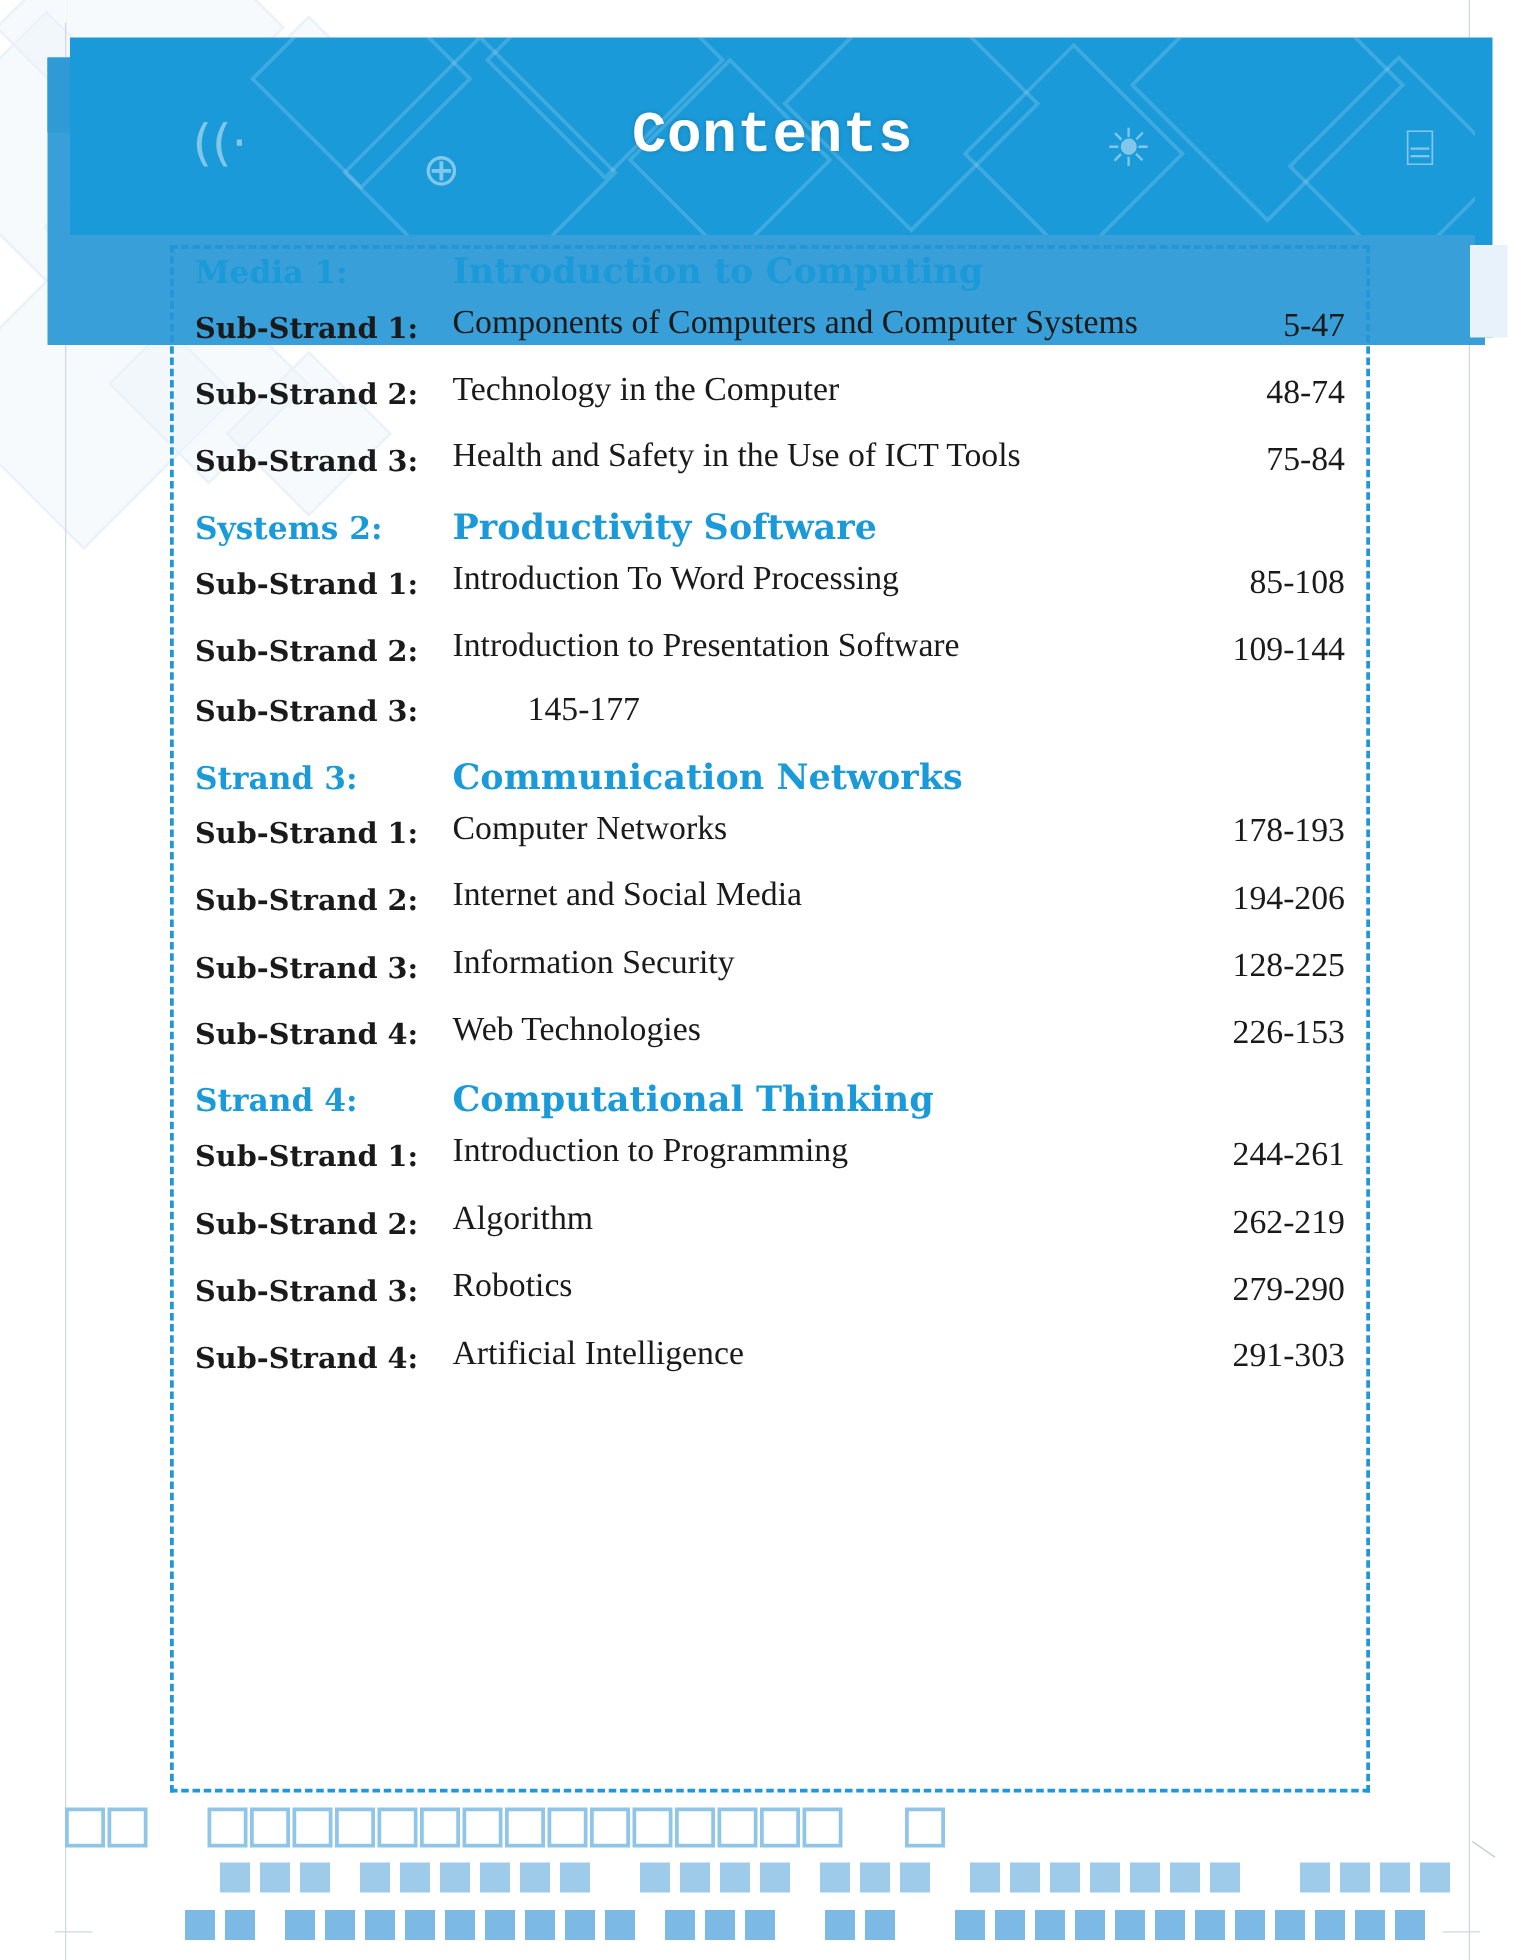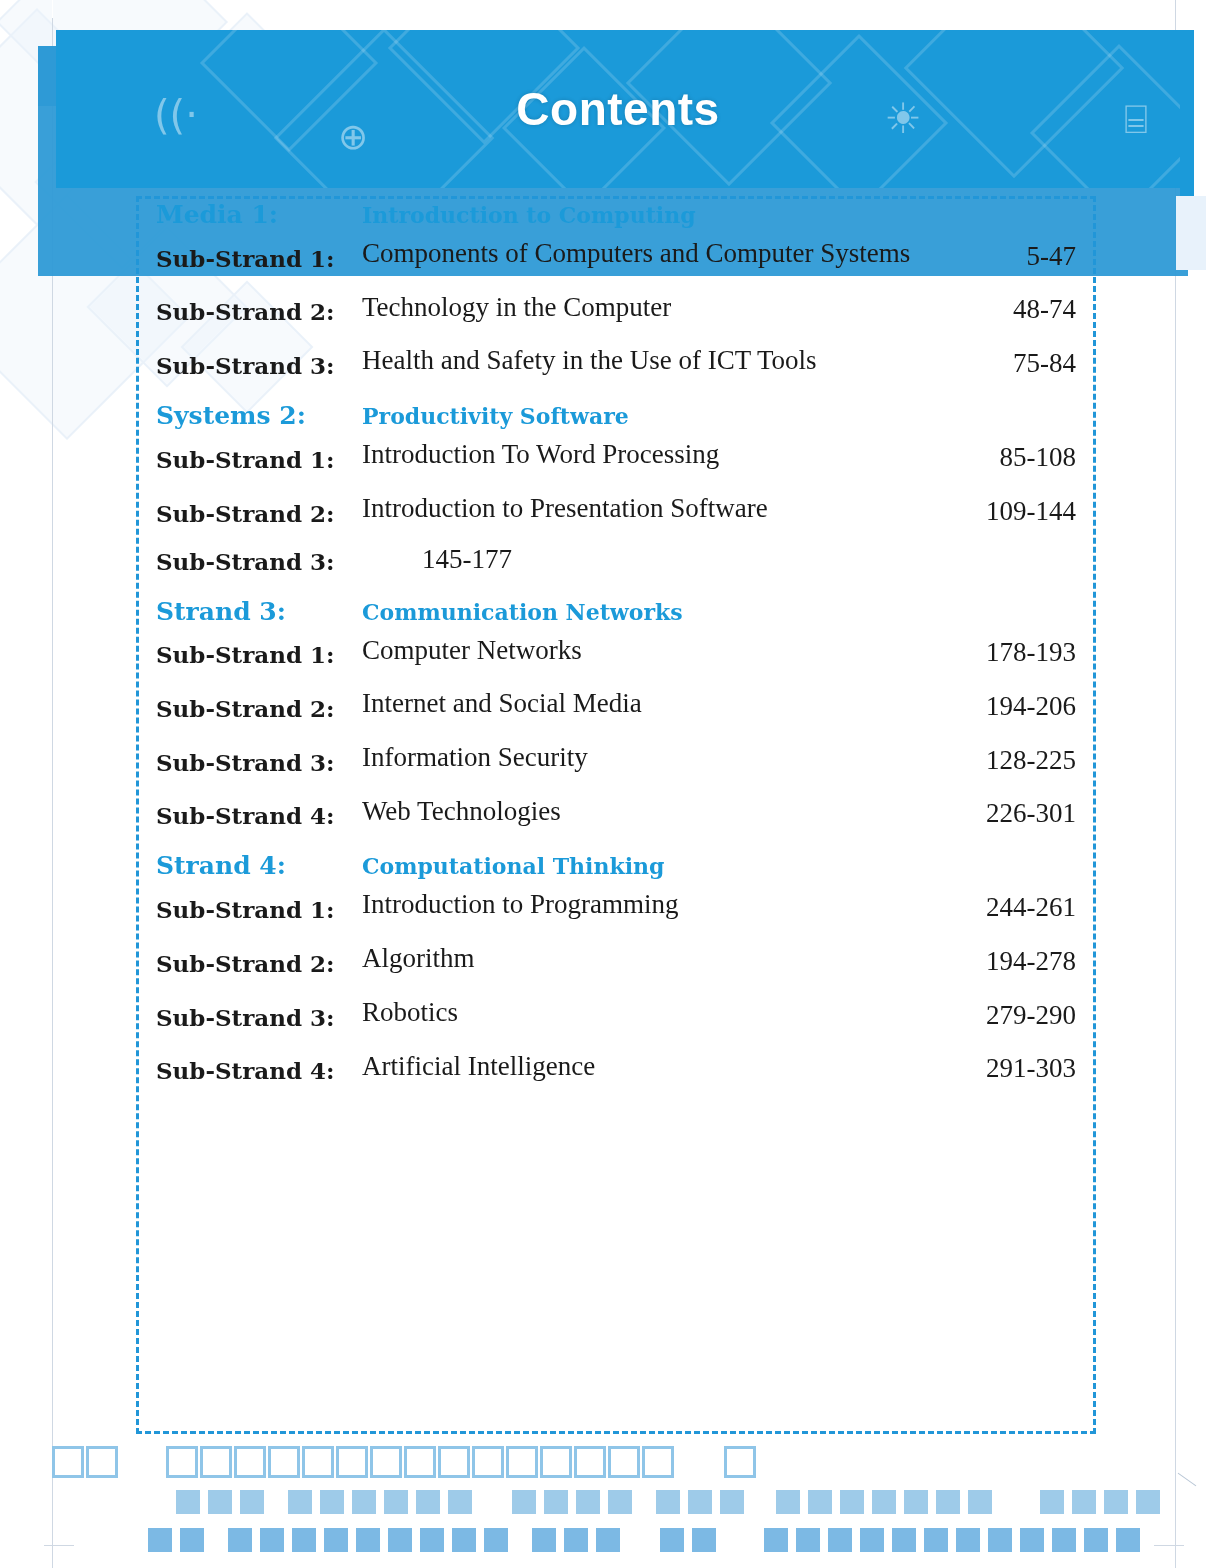--- a/index.html
+++ b/index.html
@@ -79,21 +79,21 @@
     border: 3px solid rgba(255,255,255,.16);
     transform: rotate(45deg);
   }
   .banner-title {
     position: absolute;
     left: 0;
     top: 0;
     width: 100%;
     text-align: center;
     line-height: 158px;
-    font-family: Liberation Sans, sans-serif;
+    font-family: Liberation Mono, monospace;
     font-weight: bold;
     font-size: 46px;
     color: #ffffff;
     letter-spacing: .5px;
     text-shadow: 0 0 4px rgba(0,0,0,.18);
   }
   .banner-icon {
     position: absolute;
     color: rgba(255,255,255,.45);
     font-family: "DejaVu Sans", sans-serif;
@@ -157,21 +157,21 @@
     width: 206px;
     flex: 0 0 206px;
     font-family: "DejaVu Serif", serif;
     font-weight: bold;
     font-size: 25px;
     color: #1b9ad9;
   }
   .strand-title {
     font-family: "DejaVu Serif", serif;
     font-weight: bold;
-    font-size: 22px;
+    font-size: 28px;
     color: #1b9ad9;
   }
   .sub-row {
     display: flex;
     align-items: flex-end;
     margin-bottom: 17px;
   }
   .sub-label {
     width: 206px;
     flex: 0 0 206px;
@@ -346,38 +346,38 @@
       <span class="sub-pages">194-206</span>
     </div>
     <div class="sub-row">
       <span class="sub-label">Sub-Strand 3:</span>
       <span class="sub-title">Information Security</span>
       <span class="sub-pages">128-225</span>
     </div>
     <div class="sub-row">
       <span class="sub-label">Sub-Strand 4:</span>
       <span class="sub-title">Web Technologies</span>
-      <span class="sub-pages">226-301</span>
+      <span class="sub-pages">226-153</span>
     </div>
   </div>
 
   <div class="strand-block">
     <div class="strand-head">
       <span class="strand-label">Strand 4:</span>
       <span class="strand-title">Computational Thinking</span>
     </div>
     <div class="sub-row">
       <span class="sub-label">Sub-Strand 1:</span>
       <span class="sub-title">Introduction to Programming</span>
       <span class="sub-pages">244-261</span>
     </div>
     <div class="sub-row">
       <span class="sub-label">Sub-Strand 2:</span>
       <span class="sub-title">Algorithm</span>
-      <span class="sub-pages">194-278</span>
+      <span class="sub-pages">262-219</span>
     </div>
     <div class="sub-row">
       <span class="sub-label">Sub-Strand 3:</span>
       <span class="sub-title">Robotics</span>
       <span class="sub-pages">279-290</span>
     </div>
     <div class="sub-row">
       <span class="sub-label">Sub-Strand 4:</span>
       <span class="sub-title">Artificial Intelligence</span>
       <span class="sub-pages">291-303</span>

